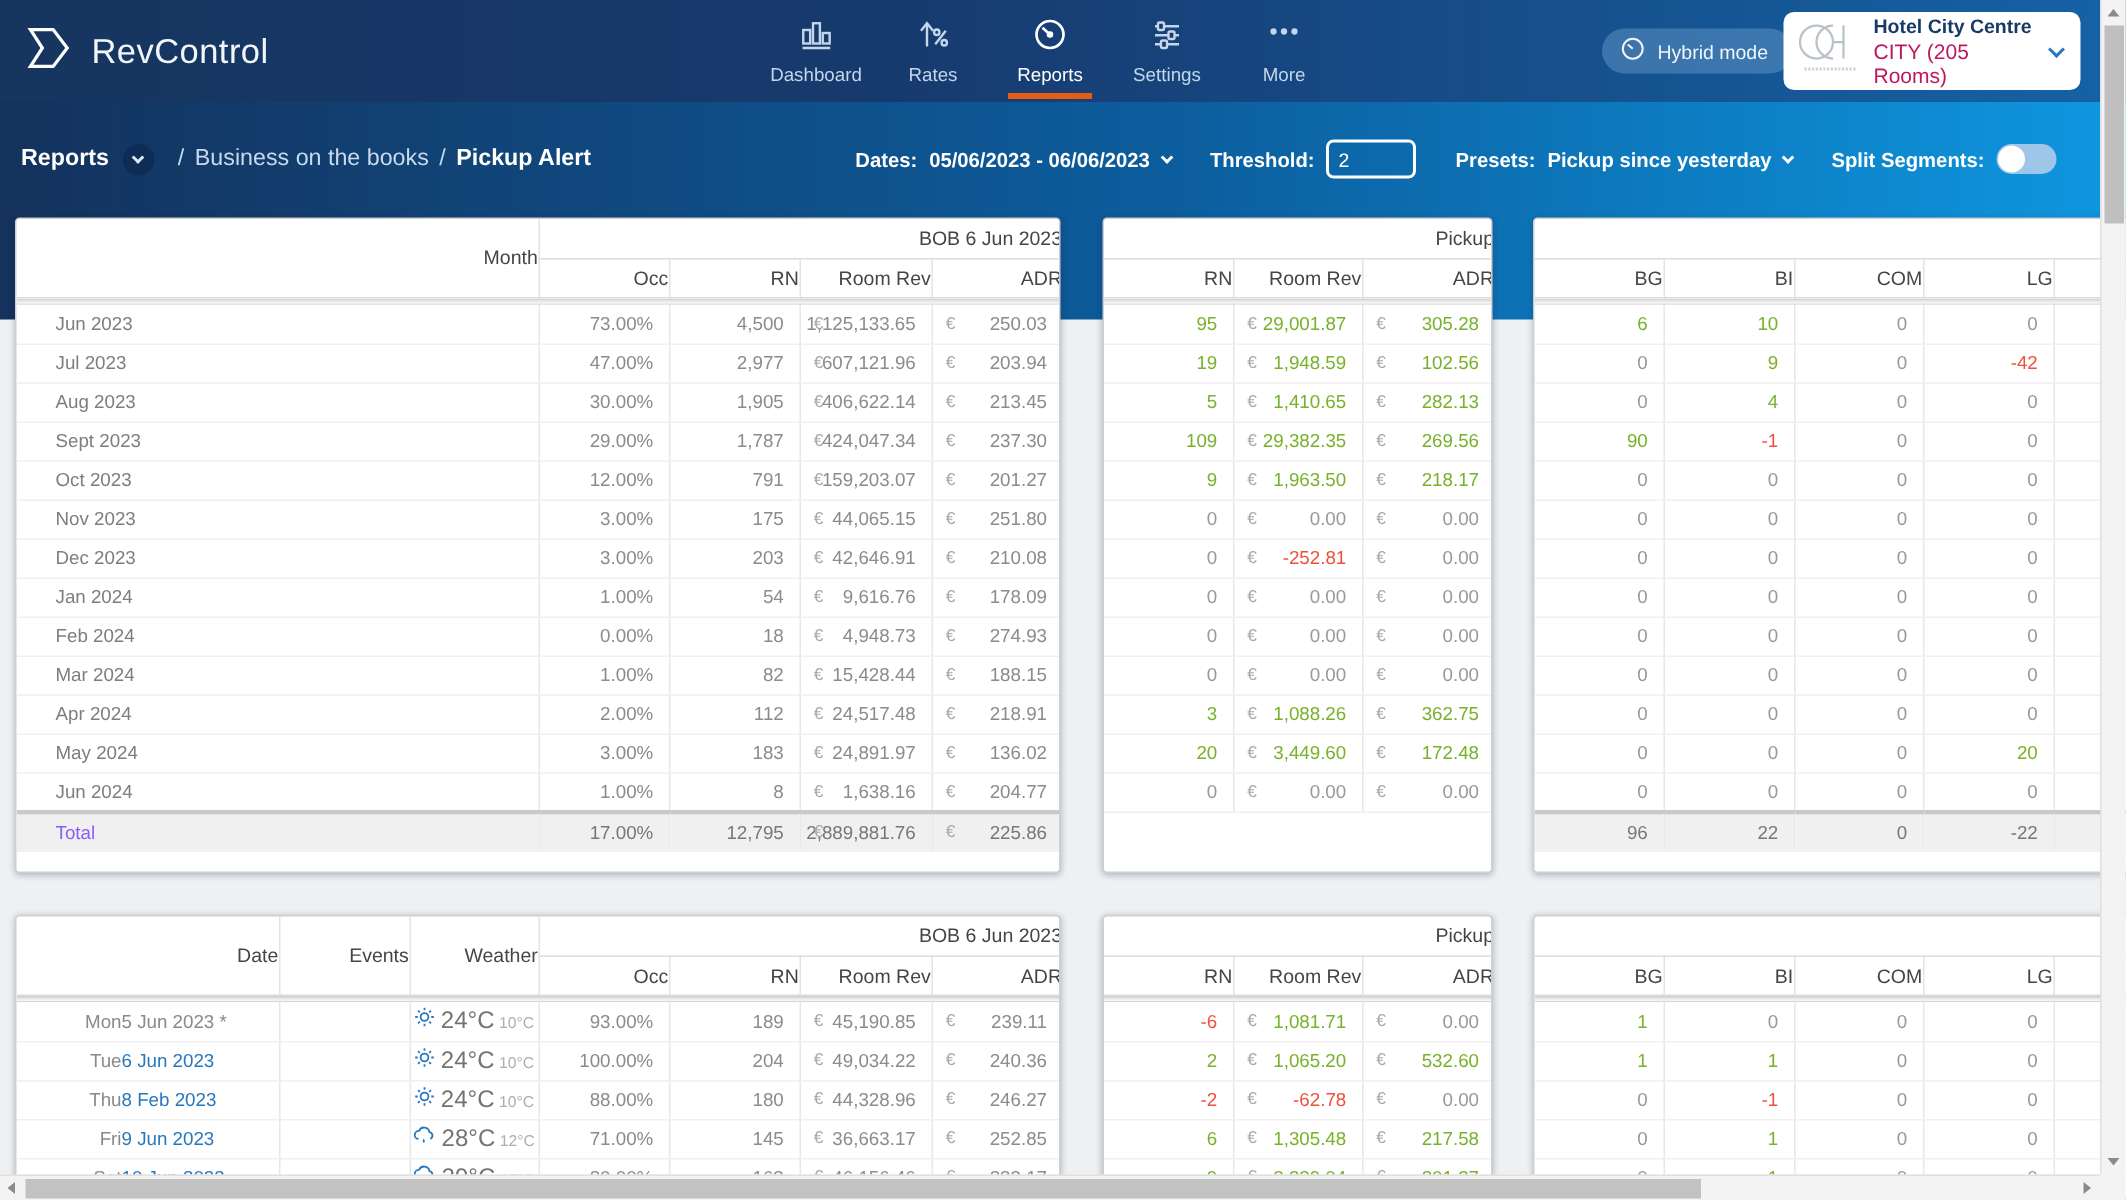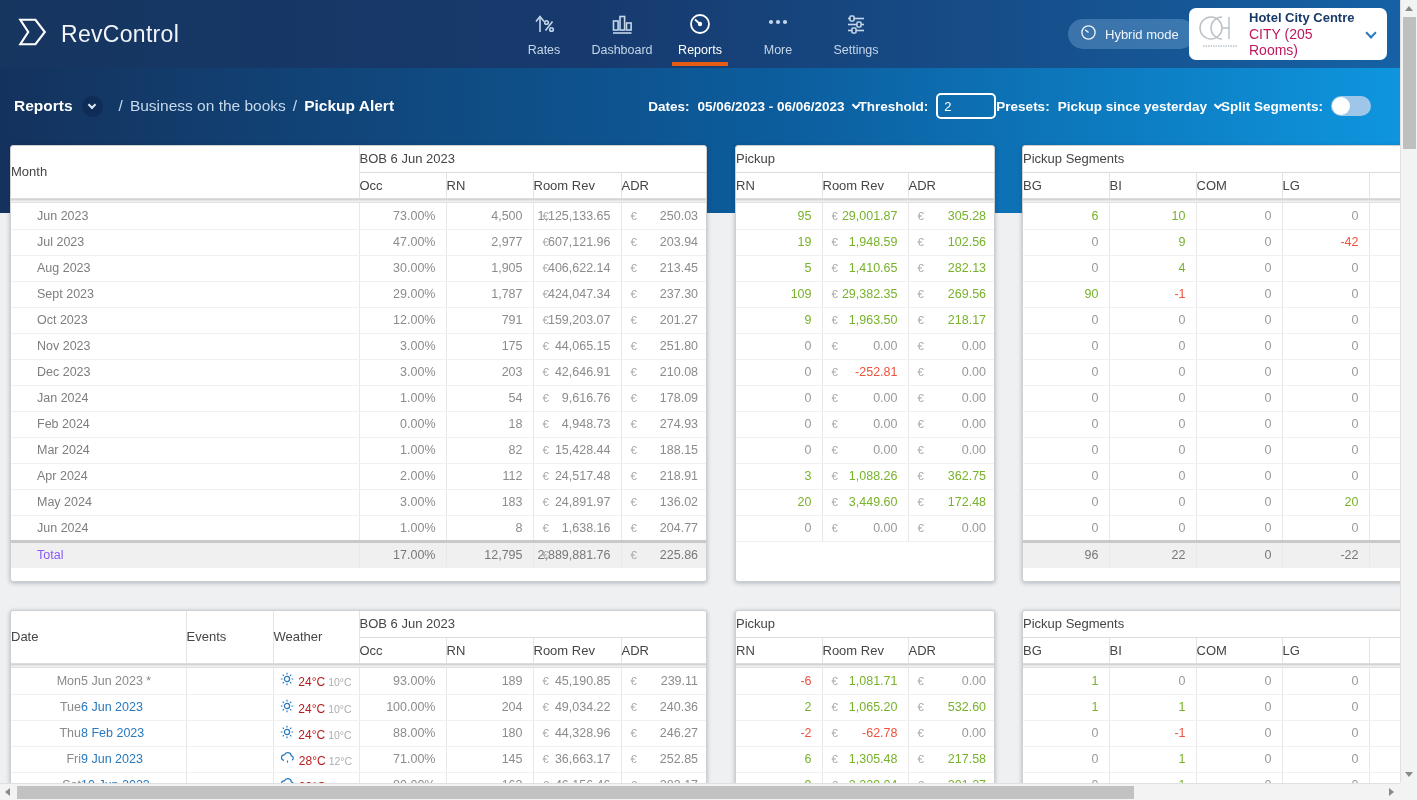--- a/index.html
+++ b/index.html
@@ -35,53 +35,53 @@
     background:linear-gradient(90deg,#14325d 0%,#0c5d9d 55%,#0e97e0 100%); }
   .band-row { display:flex; align-items:center; height:36px; margin-top:20px; padding:0 46px 0 14px; }
   .bc { display:flex; align-items:center; font-size:15.5px; }
   .bc-root { color:#fff; font-weight:bold; }
   .bc-circle { width:21px; height:21px; border-radius:50%; background:#0e2c55; display:flex;
     align-items:center; justify-content:center; margin:0 9px; color:#dce9f5; cursor:pointer; }
   .bc-circle .chev { width:6px; height:6px; margin-top:-3px; }
   .bc-sep { color:#c7daed; margin:0 7px; }
   .bc-section { color:#c7daed; }
   .bc-page { color:#fff; font-weight:bold; }
-  .filters { margin-left:auto; display:flex; align-items:center; color:#fff;
+  .filters { margin-left:auto; display:flex; align-items:center; gap:26px; color:#fff;
     font-size:13.5px; font-weight:bold; }
   .fgroup { display:flex; align-items:center; gap:8px; cursor:pointer; }
   .fgroup .chev { width:6px; height:6px; }
   .threshold-input { width:60px; height:26px; border:2px solid #fff; border-radius:5px;
     background:transparent; color:#fff; font-size:13px; padding:0 6px; font-family:inherit; }
   .toggle { width:40px; height:20px; border-radius:10px; background:#9dc6e8; position:relative; cursor:pointer; }
   .knob { position:absolute; left:1px; top:1px; width:18px; height:18px; border-radius:50%; background:#fff; }
 
   
   .card { position:absolute; background:#fff; border:1px solid #cfcfcf; border-radius:3px;
     box-shadow:0 1px 4px rgba(20,40,70,.30); overflow:hidden; z-index:1; }
   table { width:100%; border-collapse:collapse; table-layout:fixed; }
-  th { height:26px; font-weight:normal; font-size:13px; color:#454545; text-align:left;
+  th { height:26px; font-weight:normal; font-size:13px; color:#454545; text-align:right;
     border-right:1px solid #e3e3e3; border-bottom:1px solid #dcdcdc; padding:0; }
   th:last-child, td:last-child { border-right:none; }
   td { height:26px; font-size:12.5px; color:#8c8c8c; border-right:1px solid #e8e8e8;
     border-bottom:1px solid #f0f0f0; padding:0; white-space:nowrap; position:relative; overflow:hidden; }
   .num { text-align:right; padding-right:10px; }
   .lbl { text-align:left; padding-left:26px; color:#7e7e7e; }
   .cur { text-align:right; padding-right:10px; }
   .eur { position:absolute; left:9px; top:50%; transform:translateY(-50%); color:#a8a8a8; font-size:11.5px; }
   .pos { color:#78b22b; } .neg { color:#f0513d; } .zero { color:#9a9a9a; }
   tr.total td { background:#f0f0f0; border-top:3px solid #c9c9c9; color:#787878; }
   tr.total td.lbl { color:#8b5cf6; }
   .shadow-row td { height:5px; line-height:0; border:none;
     background:linear-gradient(180deg,#c4c4c4,#ededed 65%,#fafafa); }
   .datecell { padding-left:24px; text-align:left; }
   .daylbl { display:inline-block; width:46px; color:#8a8a8a;text-align:right; }
   .datelink { color:#2878be; cursor:pointer; }
   .dateplain { color:#8a8a8a; }
   .weather { text-align:center; }
-  .w-hi { color:#b91c1c; font-size:12px; margin-left:4px; }
+  .w-hi { color:#737373; font-size:16px; margin-left:4px; }
   .w-lo { color:#adadad; font-size:10.5px; margin-left:3px; }
 
   #card-m-bob    { left:10px;   top:145px; width:697px; height:437px; }
   #card-m-pickup { left:735px;  top:145px; width:260px; height:437px; }
   #card-m-seg    { left:1022px; top:145px; width:710px; height:437px; }
   #card-d-bob    { left:10px;   top:610px; width:697px; height:190px; }
   #card-d-pickup { left:735px;  top:610px; width:260px; height:190px; }
   #card-d-seg    { left:1022px; top:610px; width:710px; height:190px; }
 
   
@@ -108,72 +108,72 @@
           <path d="M6 8 H27 L40 25 L27 42 H6 L17 25 Z" fill="none" stroke="#fff" stroke-width="3"></path>
         </svg>
     </span>
     <span class="brand-text">RevControl</span>
   </div>
 
   <div class="nav-group">
     <div class="nav-item">
       <span>
         <svg width="24" height="24" viewBox="0 0 24 24" fill="none" stroke="currentColor" stroke-width="1.6">
+            <rect x="3.5" y="9" width="4.6" height="9"></rect>
+            <rect x="10" y="4.5" width="4.6" height="13.5"></rect>
+            <rect x="16.5" y="11" width="4.6" height="7"></rect>
+            <path d="M3 21 H21.5"></path>
+          </svg>
+      </span>
+      <span class="nav-label">Dashboard</span>
+    </div>
+    <div class="nav-item">
+      <span>
+        <svg width="24" height="24" viewBox="0 0 24 24" fill="none" stroke="currentColor" stroke-width="1.6">
             <path d="M8 20 V5"></path>
             <path d="M4 9.5 L8 4.5 L12 9.5"></path>
             <circle cx="14.5" cy="10.5" r="1.8"></circle>
             <circle cx="19.5" cy="17.5" r="1.8"></circle>
             <path d="M20.5 9.5 L13.5 18.5"></path>
           </svg>
       </span>
       <span class="nav-label">Rates</span>
-    </div>
-    <div class="nav-item">
-      <span>
-        <svg width="24" height="24" viewBox="0 0 24 24" fill="none" stroke="currentColor" stroke-width="1.6">
-            <rect x="3.5" y="9" width="4.6" height="9"></rect>
-            <rect x="10" y="4.5" width="4.6" height="13.5"></rect>
-            <rect x="16.5" y="11" width="4.6" height="7"></rect>
-            <path d="M3 21 H21.5"></path>
-          </svg>
-      </span>
-      <span class="nav-label">Dashboard</span>
     </div>
     <div class="nav-item active">
       <span>
         <svg width="24" height="24" viewBox="0 0 24 24" fill="none" stroke="currentColor" stroke-width="1.8">
             <circle cx="12" cy="12" r="9"></circle>
             <path d="M12 12 L7 7.5"></path>
             <circle cx="12" cy="12" r="1.3" fill="currentColor"></circle>
           </svg>
       </span>
       <span class="nav-label">Reports</span>
     </div>
     <div class="nav-item">
       <span>
-        <svg width="24" height="24" viewBox="0 0 24 24" fill="currentColor">
-            <circle cx="5" cy="10" r="2.1"></circle>
-            <circle cx="12" cy="10" r="2.1"></circle>
-            <circle cx="19" cy="10" r="2.1"></circle>
-          </svg>
-      </span>
-      <span class="nav-label">More</span>
-    </div>
-    <div class="nav-item">
-      <span>
         <svg width="24" height="24" viewBox="0 0 24 24" fill="none" stroke="currentColor" stroke-width="1.6">
             <path d="M4 6.5 H20"></path>
             <rect x="6" y="4" width="4" height="5" rx="1" fill="#17396c"></rect>
             <path d="M4 12.5 H20"></path>
             <rect x="13" y="10" width="4" height="5" rx="1" fill="#17396c"></rect>
             <path d="M4 18.5 H20"></path>
             <rect x="8" y="16" width="4" height="5" rx="1" fill="#17396c"></rect>
           </svg>
       </span>
       <span class="nav-label">Settings</span>
+    </div>
+    <div class="nav-item">
+      <span>
+        <svg width="24" height="24" viewBox="0 0 24 24" fill="currentColor">
+            <circle cx="5" cy="10" r="2.1"></circle>
+            <circle cx="12" cy="10" r="2.1"></circle>
+            <circle cx="19" cy="10" r="2.1"></circle>
+          </svg>
+      </span>
+      <span class="nav-label">More</span>
     </div>
   </div>
 
   <div class="hybrid">
     <span>
       <svg width="17" height="17" viewBox="0 0 18 18" fill="none" stroke="#eef5fb" stroke-width="1.4">
           <circle cx="9" cy="9" r="7"></circle>
           <path d="M9 9 L5.5 6"></path>
         </svg>
     </span>

